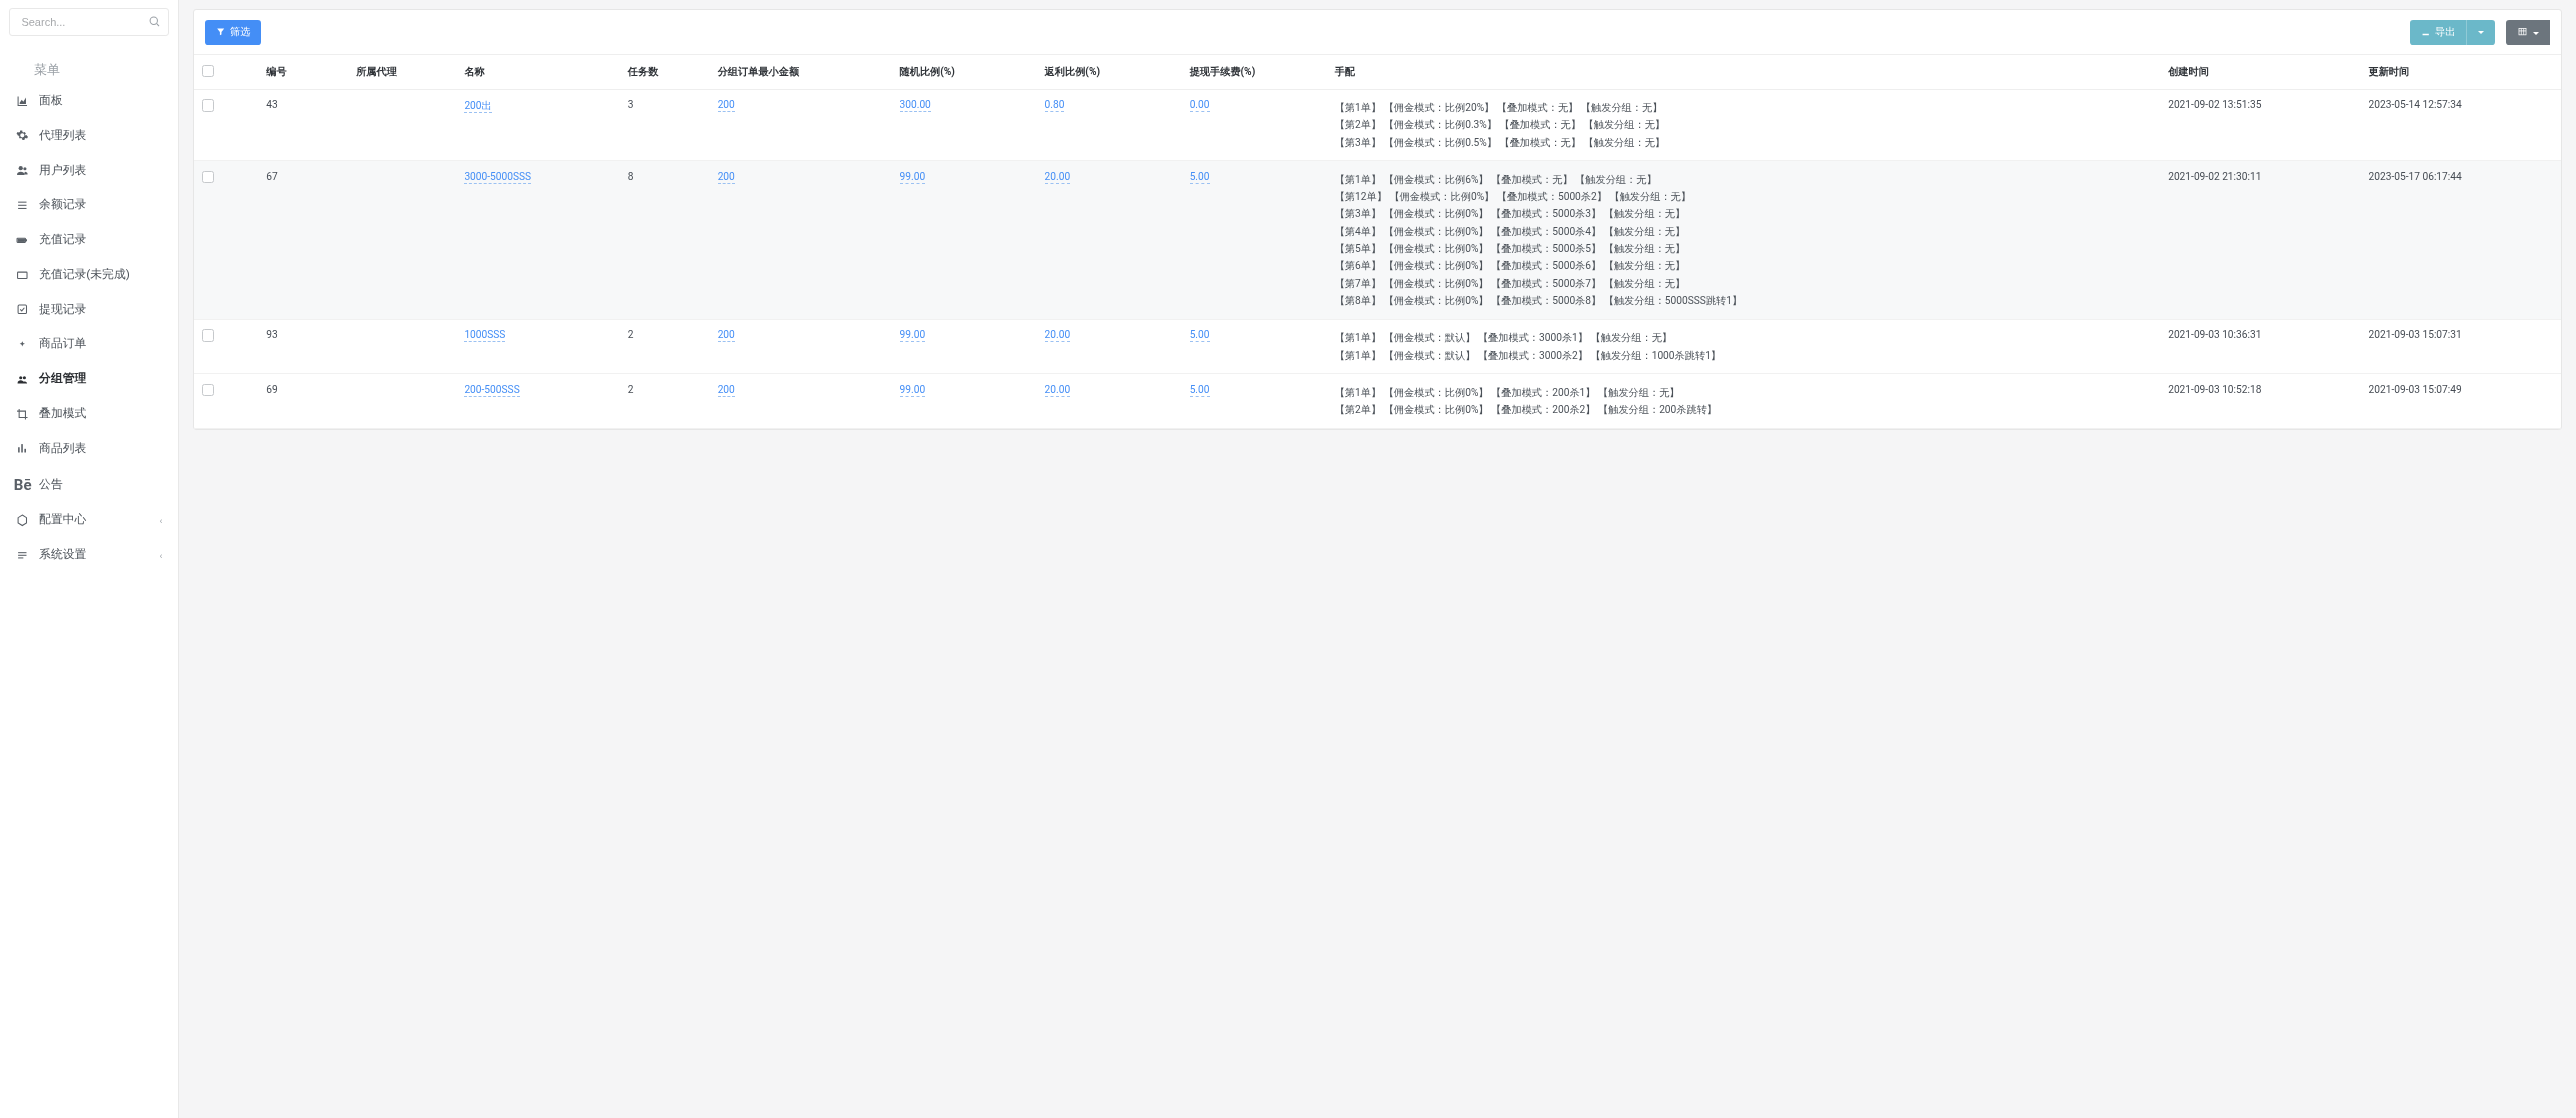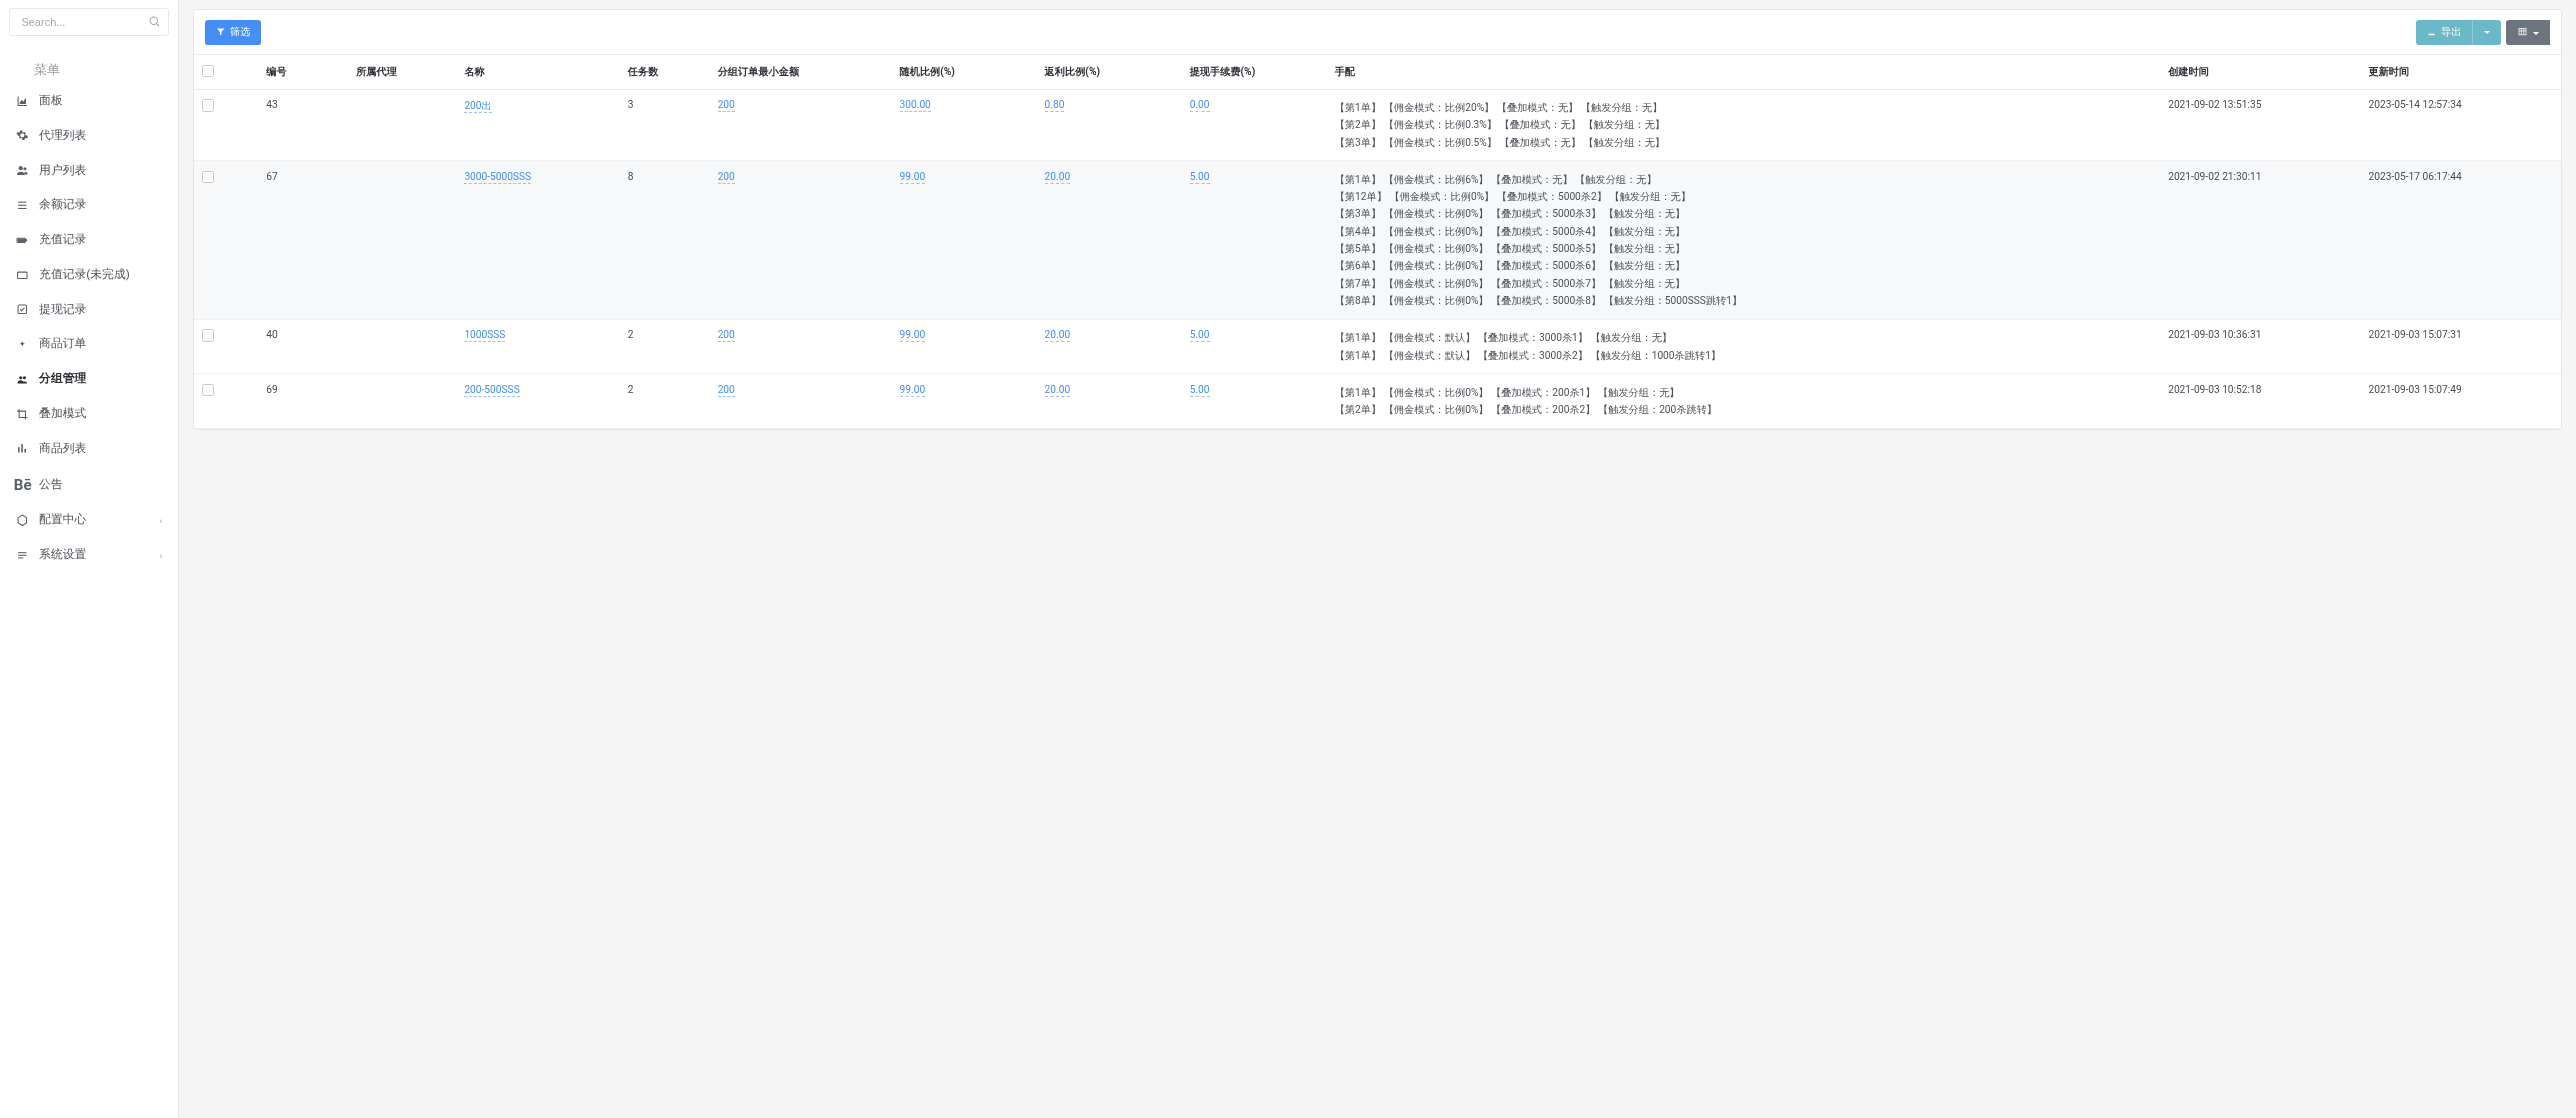--- a/index.html
+++ b/index.html
@@ -92,21 +92,21 @@
       font-size: 10.2px;
       cursor: pointer;
       color: #fff;
     }
     .btn-blue { background: #448ef6; }
     .btn-info { background: #6bb8c9; }
     .btn-dark { background: #6c757d; }
     .btn-group { display: inline-flex; }
     .btn-group .btn + .btn { border-left: 0.8px solid rgba(255,255,255,0.25); border-top-left-radius: 0; border-bottom-left-radius: 0; }
     .btn-group .btn:first-child { border-top-right-radius: 0; border-bottom-right-radius: 0; }
-    .toolbar-right { margin-left: auto; display: flex; gap: 5px; }
+    .toolbar-right { margin-left: auto; display: flex; gap: 11px; }
 
     table.data {
       width: 100%;
       border-collapse: collapse;
       table-layout: fixed;
     }
     table.data th, table.data td {
       text-align: left;
       padding: 9.4px 7.9px;
       vertical-align: top;
@@ -393,21 +393,21 @@
             <td><span class="linkish">20.00</span></td>
             <td><span class="linkish">5.00</span></td>
             <td>
               <div class="handcfg">【第1单】 【佣金模式：比例6%】 【叠加模式：无】 【触发分组：无】<br>【第12单】 【佣金模式：比例0%】 【叠加模式：5000杀2】 【触发分组：无】<br>【第3单】 【佣金模式：比例0%】 【叠加模式：5000杀3】 【触发分组：无】<br>【第4单】 【佣金模式：比例0%】 【叠加模式：5000杀4】 【触发分组：无】<br>【第5单】 【佣金模式：比例0%】 【叠加模式：5000杀5】 【触发分组：无】<br>【第6单】 【佣金模式：比例0%】 【叠加模式：5000杀6】 【触发分组：无】<br>【第7单】 【佣金模式：比例0%】 【叠加模式：5000杀7】 【触发分组：无】<br>【第8单】 【佣金模式：比例0%】 【叠加模式：5000杀8】 【触发分组：5000SSS跳转1】</div>
             </td>
             <td><span>2021-09-02 21:30:11</span></td>
             <td><span>2023-05-17 06:17:44</span></td>
           </tr>
           <tr>
             <td><span class="chk"></span></td>
-            <td><span>40</span></td>
+            <td><span>93</span></td>
             <td></td>
             <td><span class="linkish">1000SSS</span></td>
             <td><span>2</span></td>
             <td><span class="linkish">200</span></td>
             <td><span class="linkish">99.00</span></td>
             <td><span class="linkish">20.00</span></td>
             <td><span class="linkish">5.00</span></td>
             <td>
               <div class="handcfg">【第1单】 【佣金模式：默认】 【叠加模式：3000杀1】 【触发分组：无】<br>【第1单】 【佣金模式：默认】 【叠加模式：3000杀2】 【触发分组：1000杀跳转1】</div>
             </td>

